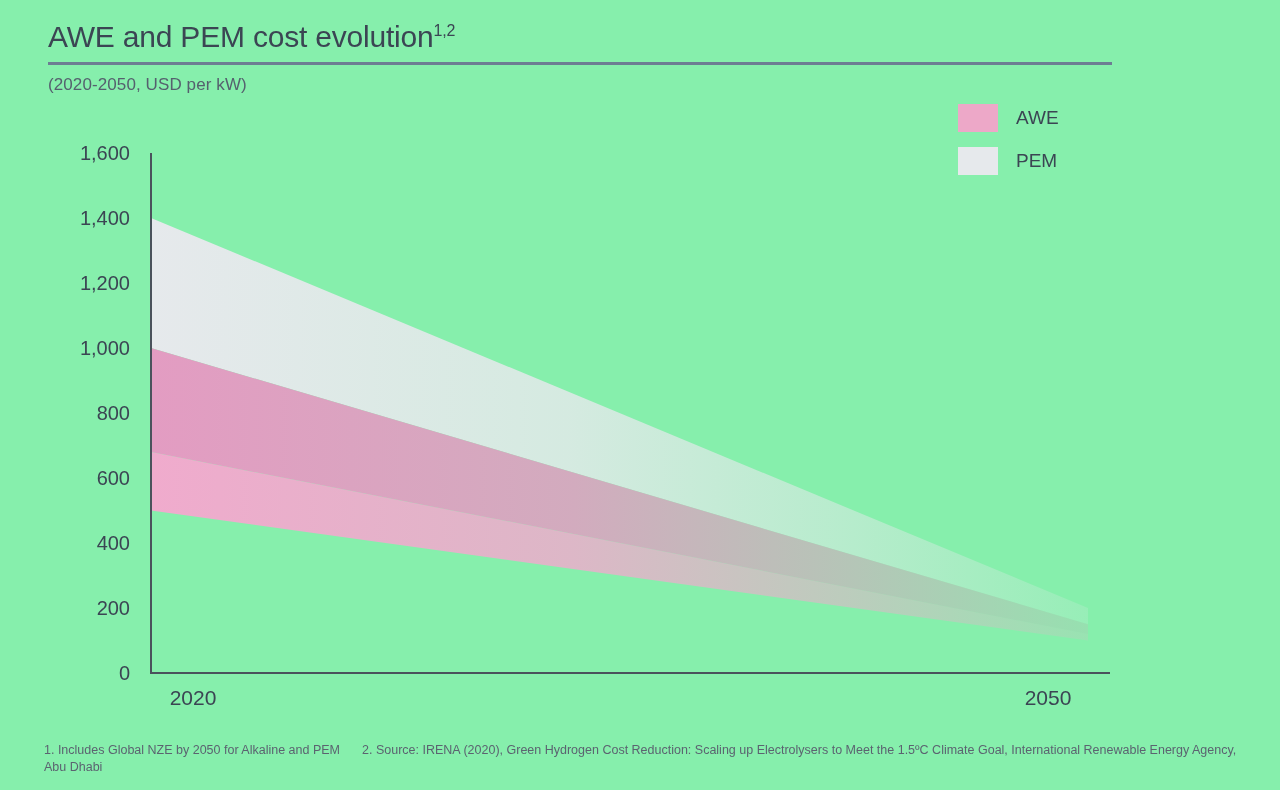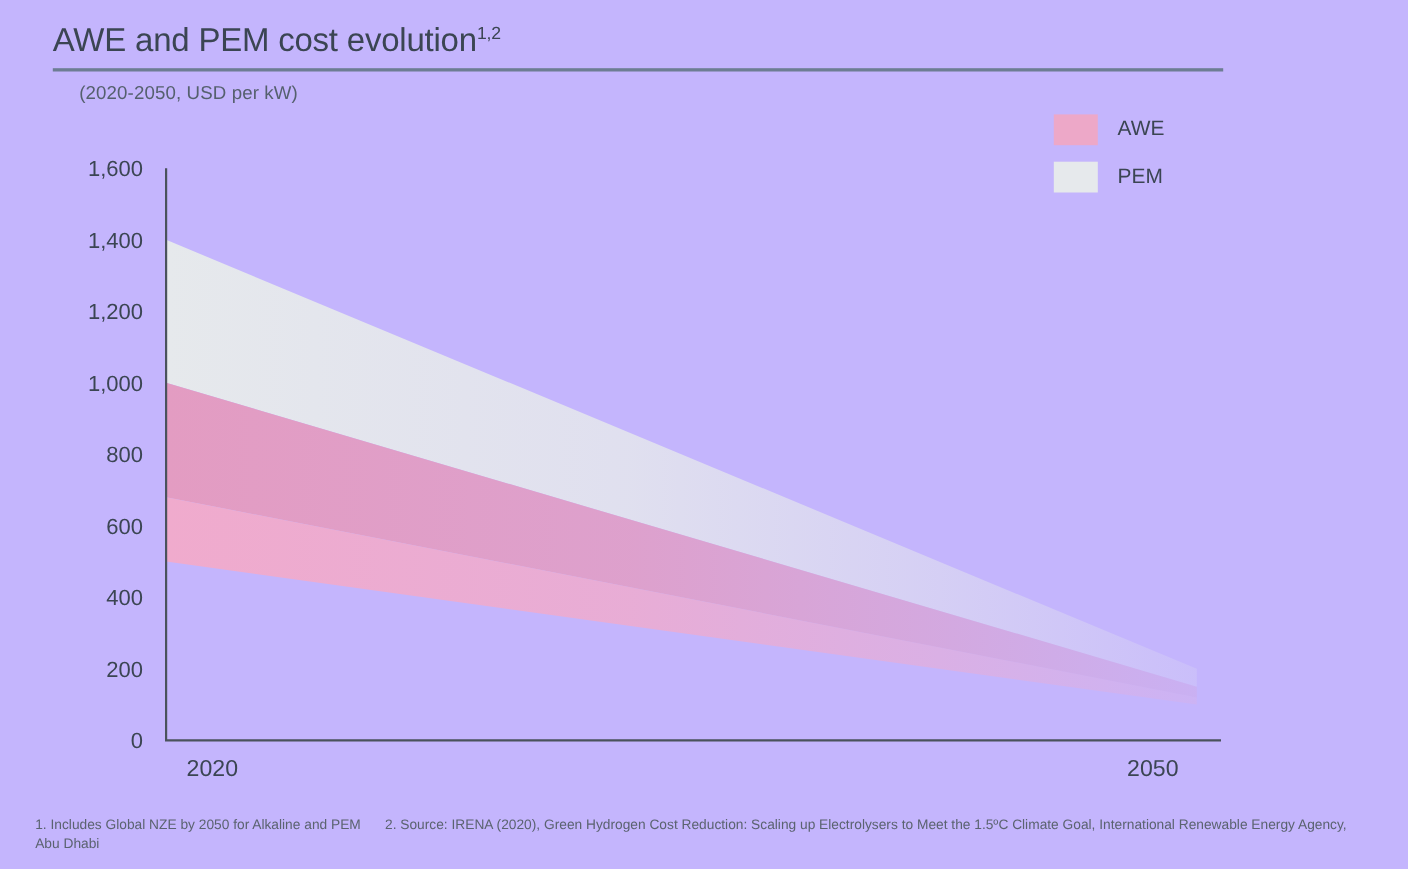--- a/index.html
+++ b/index.html
@@ -11,21 +11,21 @@
     width: 1280px;
     height: 790px;
     font-family: "Liberation Sans", sans-serif;
     color: #3c4653;
     overflow: hidden;
     position: relative;
   }
   .slide {
     position: absolute;
     inset: 0;
-    background: #c4b5fd;
+    background: #86efac;
   }
 
   
   .header {
     position: absolute;
     left: 48px;
     top: 18px;
     width: 1064px;
   }
   .title {
@@ -45,21 +45,20 @@
     margin-top: 6px;
     height: 3px;
     width: 1064px;
     background: #6d7d93;
   }
   .subtitle {
     margin-top: 10px;
     font-size: 17px;
     color: #55606e;
     letter-spacing: 0.1px;
-    margin-left: 24px;
   }
 
   
   .legend {
     position: absolute;
     left: 958px;
     top: 104px;
   }
   .legend-row {
     display: flex;
@@ -100,21 +99,21 @@
   }
   .axis-line {
     stroke: #4a525c;
     stroke-width: 2;
     fill: none;
   }
 
   
   .footnotes {
     position: absolute;
-    left: 32px;
+    left: 44px;
     top: 742px;
     width: 1200px;
     font-size: 12.5px;
     line-height: 17px;
     color: #5b6370;
   }
   .footnotes .fn-gap { display: inline-block; width: 22px; }
 </style>
 </head>
 <body>

